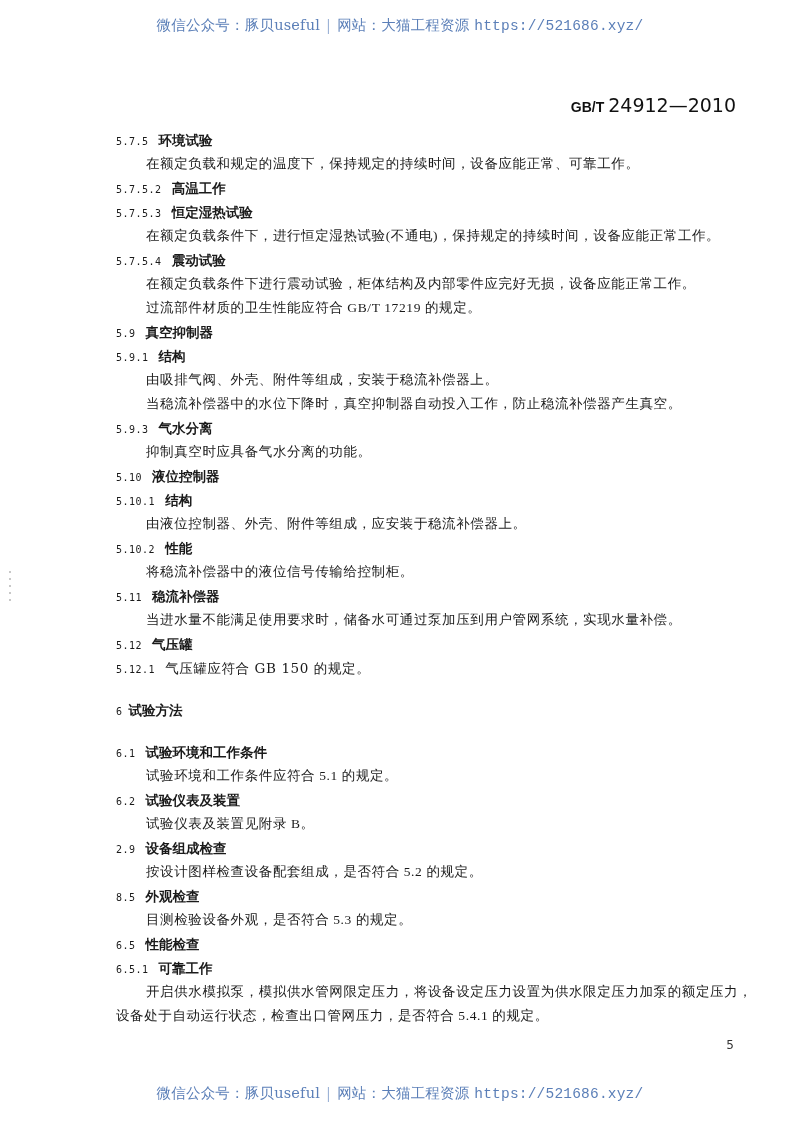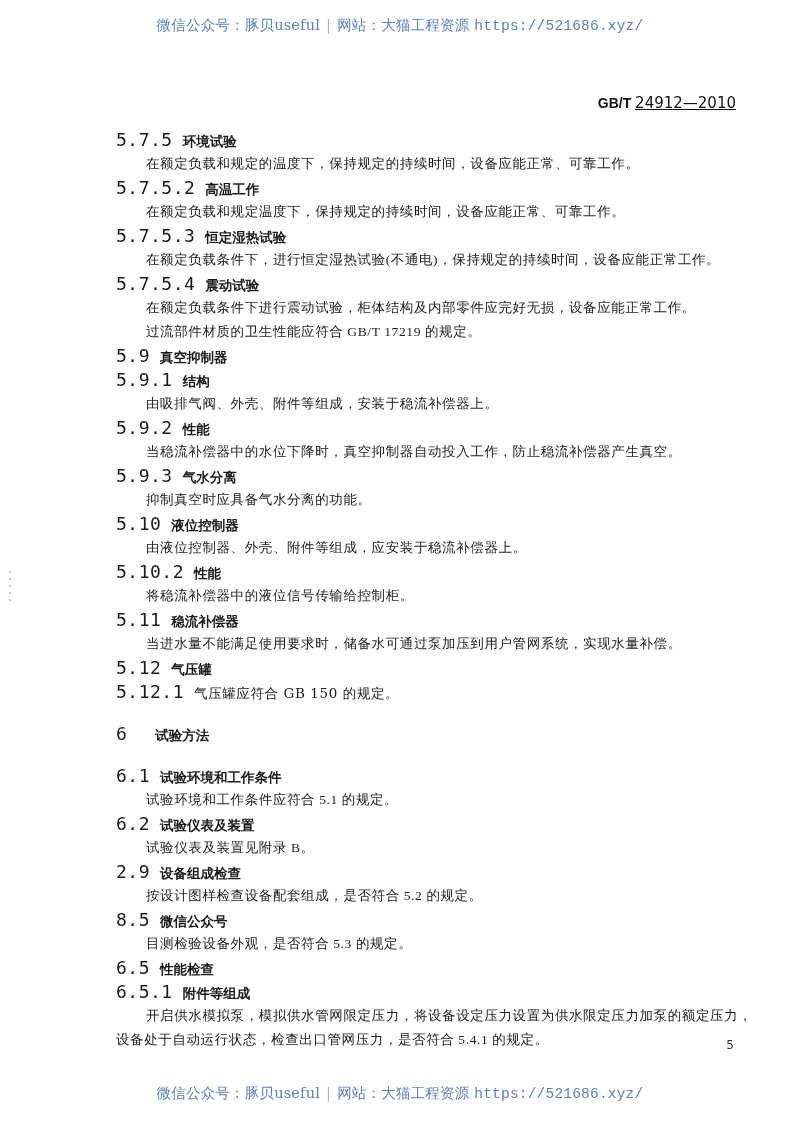--- a/index.html
+++ b/index.html
@@ -6,30 +6,30 @@
     body { width:800px; height:1131px; position:relative; overflow:hidden;
            font-family:"DejaVu Serif", serif; color:#1a1a1a; }
     .watermark { position:absolute; left:0; width:800px; text-align:center;
                  font-family:"DejaVu Serif", serif; font-size:14.5px; color:#5b7fb8; letter-spacing:0.2px; }
     .watermark .mono { font-family:"Liberation Mono", monospace; }
     .watermark .sep { color:#9db3d6; margin:0 6px; }
     #wm-top { top:16px; }
     #wm-bottom { top:1084px; }
     .std-code { position:absolute; top:94px; right:64px; font-family:"Liberation Sans", sans-serif;
                 font-size:14px; font-weight:bold; color:#111; }
-    .std-code .num { font-weight:normal; font-family:"DejaVu Sans", sans-serif; font-size:15px;text-decoration:underline; }
+    .std-code .num { font-weight:normal; font-family:"DejaVu Sans", sans-serif; font-size:19px; }
     .content { position:absolute; top:128px; left:116px; width:640px; }
     .line { height:24px; line-height:24px; font-size:13.5px; white-space:nowrap; }
     .h { font-family:"DejaVu Sans", sans-serif; font-weight:bold; }
-    .h .no { font-family:"DejaVu Sans Mono", monospace; font-weight:normal; font-size:18px; letter-spacing:0.5px; }
+    .h .no { font-family:"DejaVu Sans Mono", monospace; font-weight:normal; font-size:10px; letter-spacing:0.5px; }
     .h .title { margin-left:10px;text-align:center; }
     .p { padding-left:30px; font-family:Liberation Serif, serif; letter-spacing:0.6px; }
     .p.noindent { padding-left:0; }
     .gap { height:18px; }
-    .h1 .title { margin-left:28px; }
+    .h1 .title { margin-left:6px; }
     .pagenum { position:absolute; top:1038px; right:66px; font-size:12px; font-family:"DejaVu Sans", sans-serif; color:#333; }
     .margin-marks { position:absolute; left:9px; top:566px; width:4px; height:50px; }
     .margin-marks span { display:block; width:2px; height:2px; background:#c8c8c8; margin:5px 0; }
   </style>
 </head>
 <body>
 
 <div class="watermark" id="wm-top">
   <span>微信公众号：豚贝useful</span><span class="sep">|</span><span>网站：大猫工程资源</span> <span class="mono">https://521686.xyz/</span>
 </div>
@@ -44,54 +44,53 @@
     <span></span>
     <span></span>
     <span></span>
     <span></span>
   </div>
 
 <div class="content" id="content">
     <div class="line h"><span class="no">5.7.5</span><span class="title">环境试验</span></div>
     <div class="line p">在额定负载和规定的温度下，保持规定的持续时间，设备应能正常、可靠工作。</div>
     <div class="line h"><span class="no">5.7.5.2</span><span class="title">高温工作</span></div>
-    <div class="line p">在额定负载和规定温度下，保持规定的持续时间，设备应能正常、可靠工作。</div>
     <div class="line h"><span class="no">5.7.5.3</span><span class="title">恒定湿热试验</span></div>
     <div class="line p">在额定负载条件下，进行恒定湿热试验(不通电)，保持规定的持续时间，设备应能正常工作。</div>
     <div class="line h"><span class="no">5.7.5.4</span><span class="title">震动试验</span></div>
     <div class="line p">在额定负载条件下进行震动试验，柜体结构及内部零件应完好无损，设备应能正常工作。</div>
     <div class="line p">过流部件材质的卫生性能应符合 GB/T 17219 的规定。</div>
     <div class="line h"><span class="no">5.9</span><span class="title">真空抑制器</span></div>
     <div class="line h"><span class="no">5.9.1</span><span class="title">结构</span></div>
     <div class="line p">由吸排气阀、外壳、附件等组成，安装于稳流补偿器上。</div>
-    <div class="line h"><span class="no">5.9.2</span><span class="title">性能</span></div>
     <div class="line p">当稳流补偿器中的水位下降时，真空抑制器自动投入工作，防止稳流补偿器产生真空。</div>
     <div class="line h"><span class="no">5.9.3</span><span class="title">气水分离</span></div>
     <div class="line p">抑制真空时应具备气水分离的功能。</div>
     <div class="line h"><span class="no">5.10</span><span class="title">液位控制器</span></div>
+    <div class="line h"><span class="no">5.10.1</span><span class="title">结构</span></div>
     <div class="line p">由液位控制器、外壳、附件等组成，应安装于稳流补偿器上。</div>
     <div class="line h"><span class="no">5.10.2</span><span class="title">性能</span></div>
     <div class="line p">将稳流补偿器中的液位信号传输给控制柜。</div>
     <div class="line h"><span class="no">5.11</span><span class="title">稳流补偿器</span></div>
     <div class="line p">当进水量不能满足使用要求时，储备水可通过泵加压到用户管网系统，实现水量补偿。</div>
     <div class="line h"><span class="no">5.12</span><span class="title">气压罐</span></div>
     <div class="line h"><span class="no">5.12.1</span><span class="title" style="font-weight: normal; font-family: &quot;DejaVu Serif&quot;, serif; letter-spacing: 0.6px;">气压罐应符合 GB 150 的规定。</span></div>
     <div class="gap"></div>
     <div class="line h h1"><span class="no">6</span><span class="title">试验方法</span></div>
     <div class="gap"></div>
     <div class="line h"><span class="no">6.1</span><span class="title">试验环境和工作条件</span></div>
     <div class="line p">试验环境和工作条件应符合 5.1 的规定。</div>
     <div class="line h"><span class="no">6.2</span><span class="title">试验仪表及装置</span></div>
     <div class="line p">试验仪表及装置见附录 B。</div>
     <div class="line h"><span class="no">2.9</span><span class="title">设备组成检查</span></div>
     <div class="line p">按设计图样检查设备配套组成，是否符合 5.2 的规定。</div>
-    <div class="line h"><span class="no">8.5</span><span class="title">微信公众号</span></div>
+    <div class="line h"><span class="no">8.5</span><span class="title">外观检查</span></div>
     <div class="line p">目测检验设备外观，是否符合 5.3 的规定。</div>
     <div class="line h"><span class="no">6.5</span><span class="title">性能检查</span></div>
-    <div class="line h"><span class="no">6.5.1</span><span class="title">附件等组成</span></div>
+    <div class="line h"><span class="no">6.5.1</span><span class="title">可靠工作</span></div>
     <div class="line p">开启供水模拟泵，模拟供水管网限定压力，将设备设定压力设置为供水限定压力加泵的额定压力，</div>
     <div class="line p noindent">设备处于自动运行状态，检查出口管网压力，是否符合 5.4.1 的规定。</div>
   </div>
 
 <div class="pagenum">5</div>
 
 <div class="watermark" id="wm-bottom">
   <span>微信公众号：豚贝useful</span><span class="sep">|</span><span>网站：大猫工程资源</span> <span class="mono">https://521686.xyz/</span>
 </div>
 

